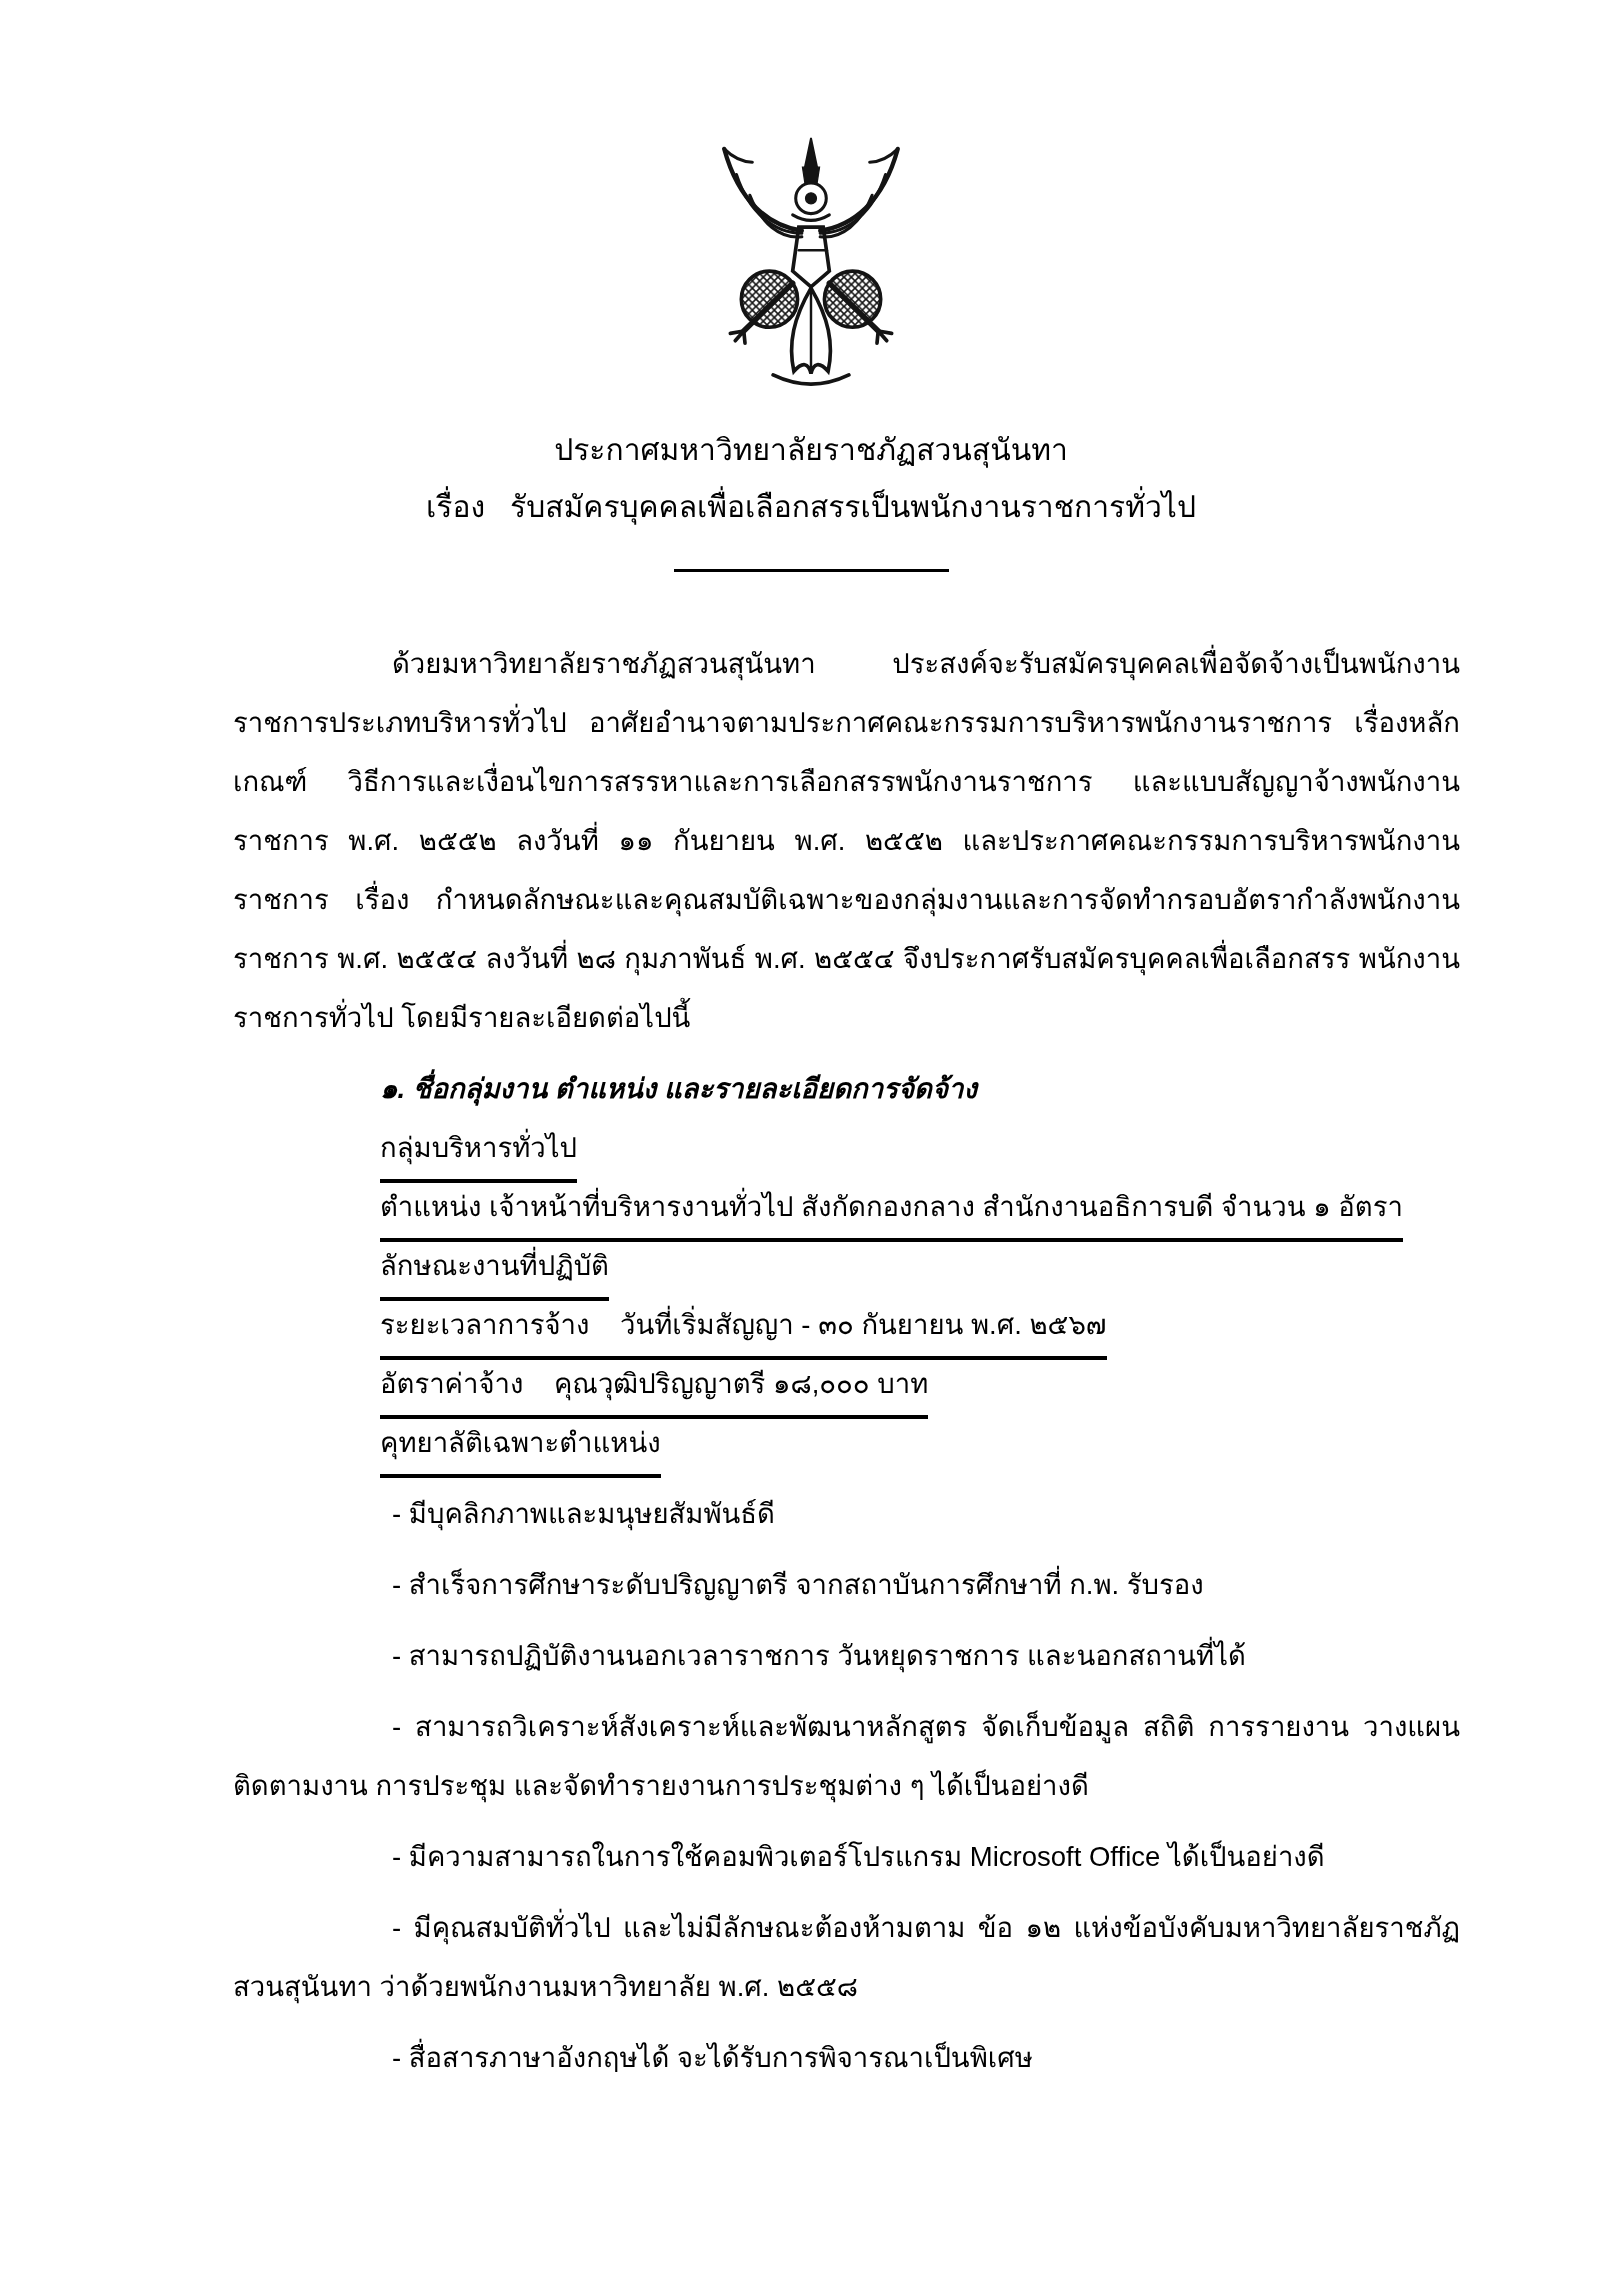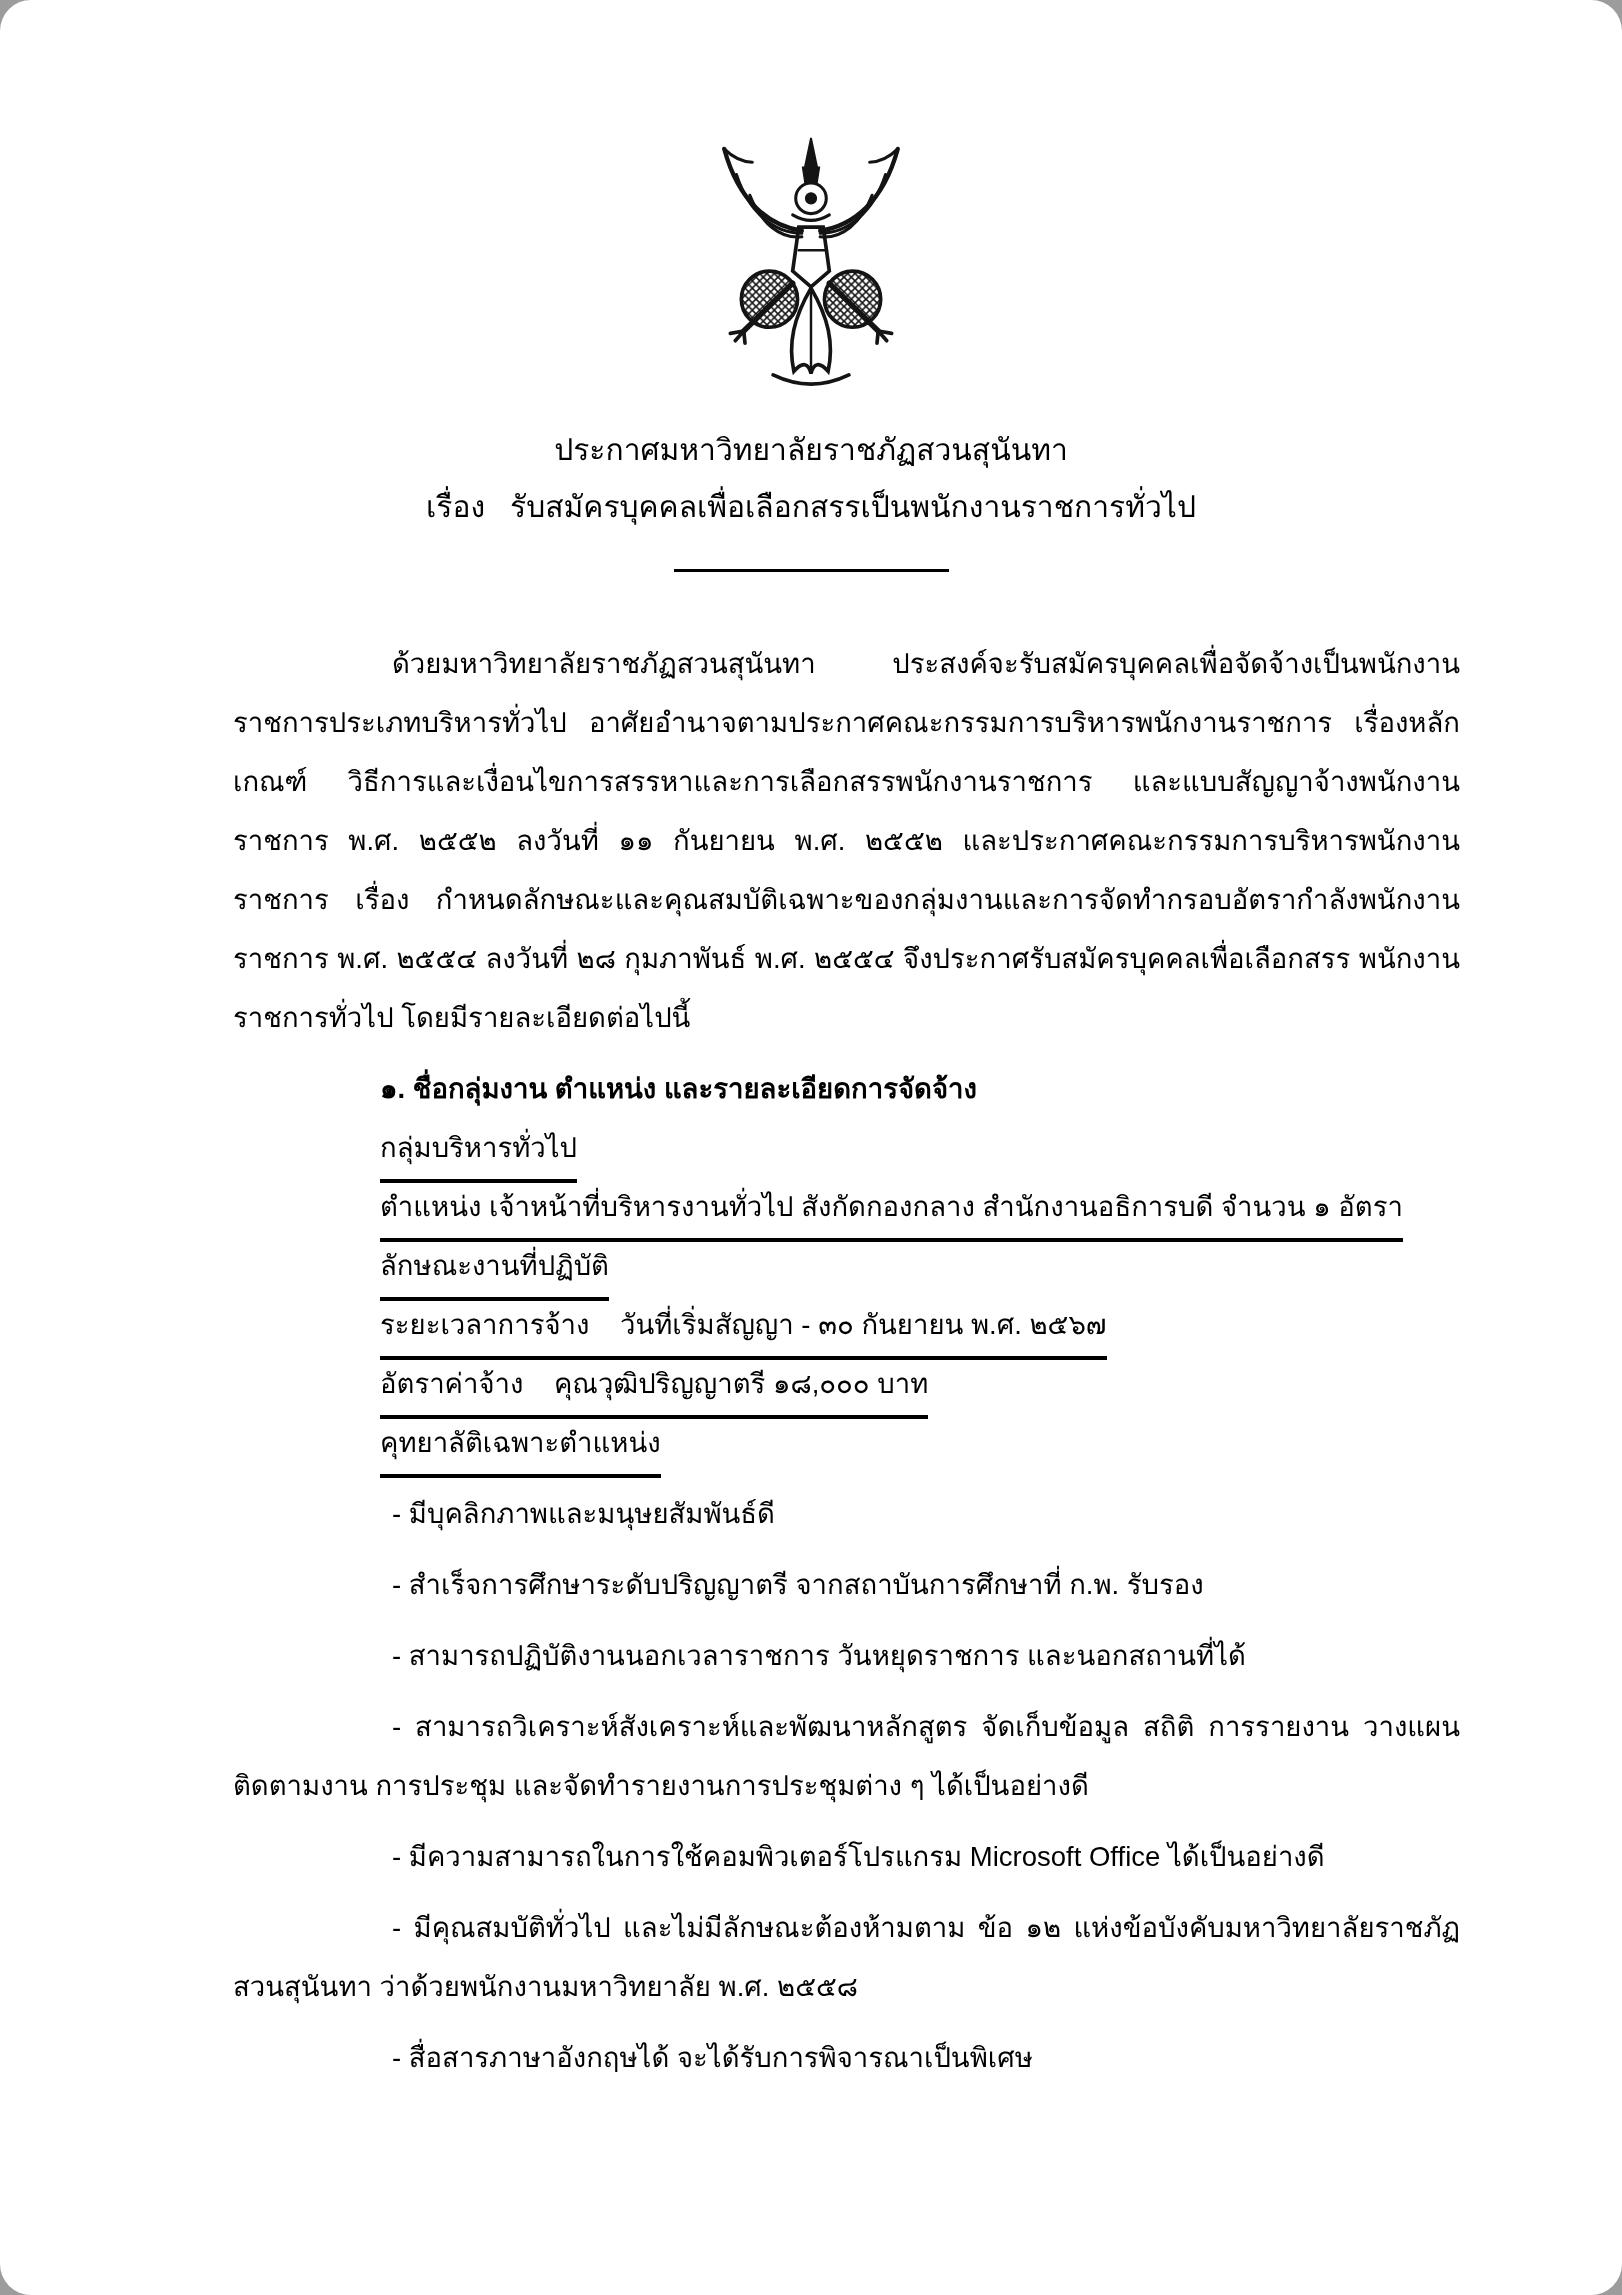--- a/index.html
+++ b/index.html
@@ -3,36 +3,35 @@
 <meta charset="utf-8">
 <style>
   html,body{margin:0;padding:0;background:#9c9c9c;}
   .page{
     position:relative;
     width:1622px;height:2295px;
     background:#ffffff;
     color:#000000;
     font-family:"Liberation Sans","DejaVu Sans",sans-serif;
     overflow:hidden;
-    border-radius:31px;
   }
   .emblem-wrap{padding-top:134px;text-align:center;}
   .emblem-wrap svg{display:inline-block;}
   .title-block{margin-top:27.5px;text-align:center;font-size:30px;line-height:57px;}
   .title-line{white-space:pre-wrap;}
   .divider{width:275px;height:3.9px;background:#000;margin:34px auto 0 auto;}
   .body-text{
     margin:62px 150px 0 221px;
     font-size:27.5px;
     line-height:59px;
     text-align:justify;
   }
   .para{margin:12px;text-indent:159px;text-align:justify;}
   .line{margin:0;text-indent:159px;text-align:left;}
-  .heading{font-weight:bold;}
+  .heading{font-weight:bold;font-style:italic;}
   .u{
     border-bottom:4.6px solid #000;
     padding-bottom:16px;
     white-space:pre-wrap;
   }
   .pre{white-space:pre-wrap;}
 </style>
 </head>
 <body>
 

